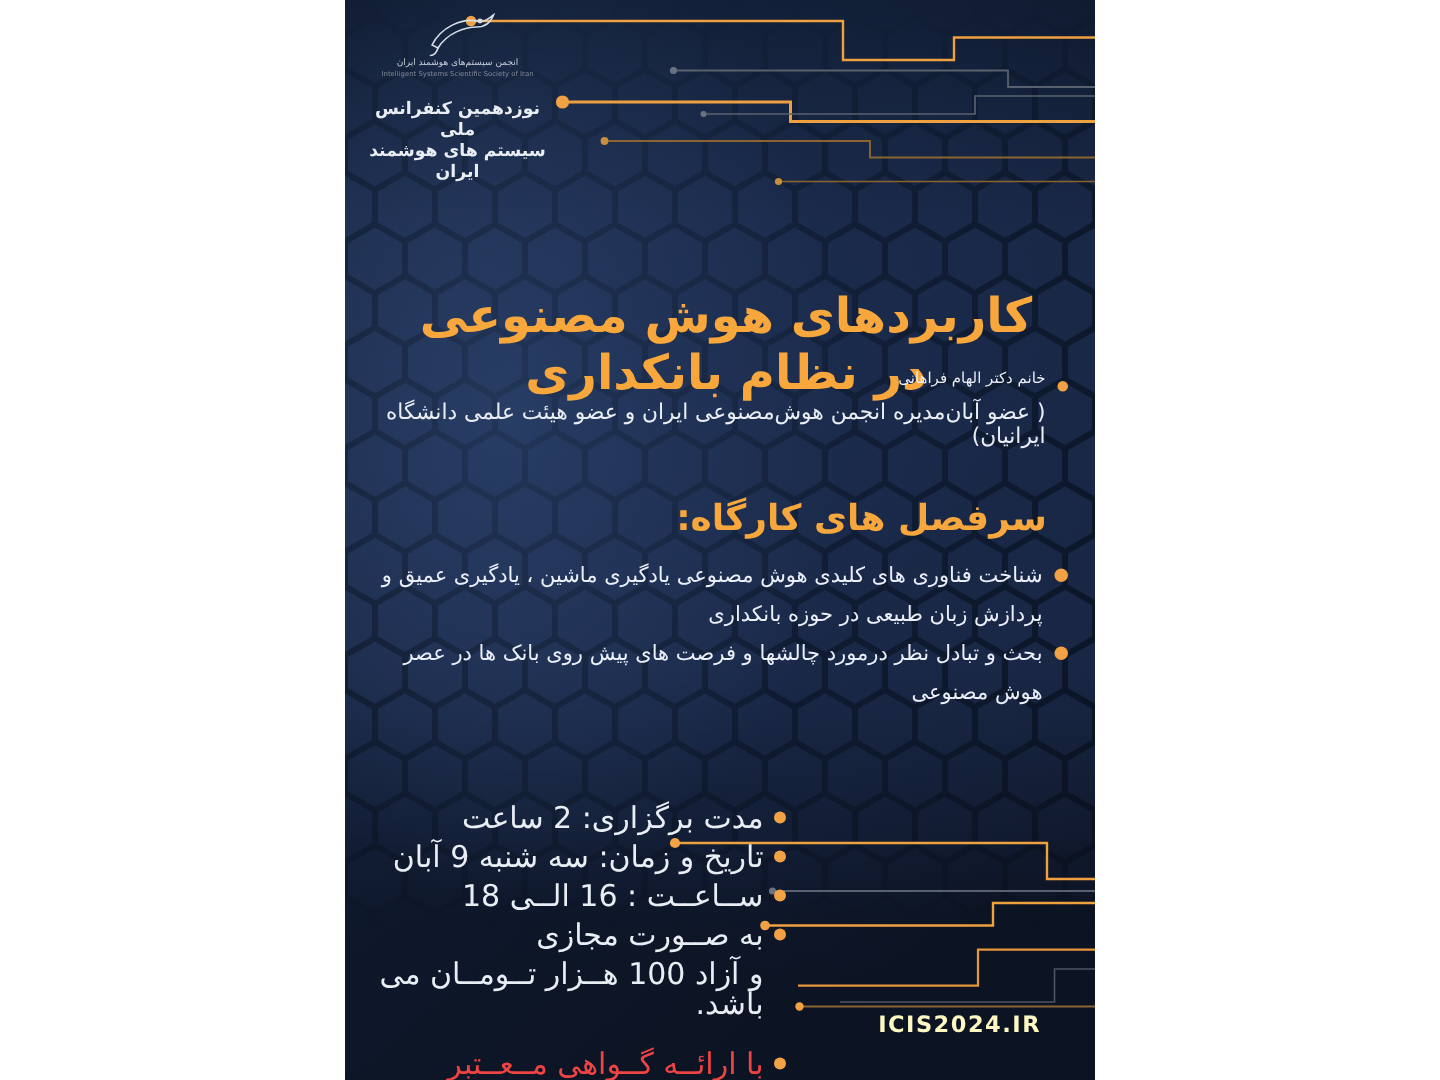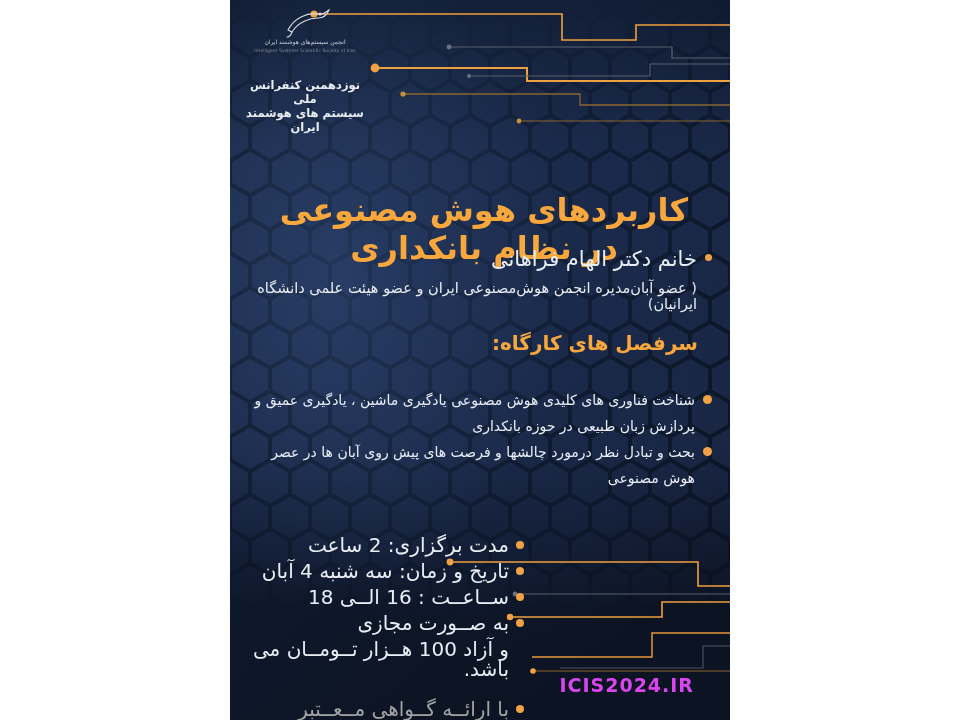--- a/index.html
+++ b/index.html
@@ -6,48 +6,48 @@
   body{width:960px;height:720px;overflow:hidden;font-family:"DejaVu Sans",sans-serif;}
   .stage{width:960px;height:720px;background:#ffffff;display:flex;justify-content:center;}
   .poster{position:relative;width:500px;height:720px;background:#0d1626;overflow:hidden;}
   .bg-svg{position:absolute;left:0;top:0;width:500px;height:720px;display:block;}
 
   
   .logo-block{position:absolute;left:12px;top:8px;width:126px;text-align:center;color:#cdd4e0;}
   .logo-mark{display:block;margin:0 auto;}
   .society-fa{font-size:6px;color:#c8cfda;letter-spacing:0;direction:rtl;white-space:nowrap;}
   .society-en{font-size:5px;color:#828a99;margin-top:2px;white-space:nowrap;transform:scale(.92);}
-  .conf-name{margin-top:25px;font-weight:bold;color:#e9edf4;font-size:11.5px;line-height:14px;direction:rtl;}
+  .conf-name{margin-top:12px;font-weight:bold;color:#e9edf4;font-size:11.5px;line-height:14px;direction:rtl;}
 
   
   .main-title{position:absolute;left:34px;right:26px;top:191px;direction:rtl;text-align:center;
     color:#f7a73c;font-size:32px;font-weight:bold;letter-spacing:0;}
 
   
   .speaker{position:absolute;right:18px;left:20px;top:247px;direction:rtl;color:#e9eef5;text-align:right;}
   .speaker .row{position:relative;padding-right:15px;}
-  .speaker .name{font-size:21px;margin-bottom:9px;}
+  .speaker .name{font-size:10px;margin-bottom:9px;}
   .speaker .affil{font-size:14.5px;padding-right:15px;}
   .speaker .name::before{content:"";position:absolute;right:0;top:7px;width:7px;height:7px;border-radius:50%;background:#f2a244;}
 
   
-  .topics-header{position:absolute;right:32px;top:331px;direction:rtl;color:#f7a73c;font-size:20px;font-weight:bold;}
-  .topics{position:absolute;right:18px;left:20px;top:371px;direction:rtl;color:#eaeffa;font-size:14px;line-height:26px;margin-top:16px;}
+  .topics-header{position:absolute;right:32px;top:331px;direction:rtl;color:#f7a73c;font-size:24px;font-weight:bold;}
+  .topics{position:absolute;right:18px;left:20px;top:371px;direction:rtl;color:#eaeffa;font-size:14px;line-height:26px;}
   .topics .titem{position:relative;padding-right:17px;}
   .topics .titem::before{content:"";position:absolute;right:0;top:8px;width:9px;height:9px;border-radius:50%;background:#f2a244;}
 
   
   .details{position:absolute;right:206px;left:22px;top:535px;direction:rtl;color:#e9eef5;font-size:20px;text-align:right;}
   .details .drow{position:relative;padding-right:15px;line-height:20px;margin-bottom:6px;}
   .details .drow.bulleted::before{content:"";position:absolute;right:0;top:6px;width:8px;height:8px;border-radius:50%;background:#f2a244;}
   .details .drow.cont{margin-bottom:20px;}
-  .details .drow.highlight{color:#a3a3a3;margin-top:14px;}
+  .details .drow.highlight{color:#ef4444;margin-top:14px;}
 
   
-  .website{position:absolute;right:36px;top:674px;color:#d946ef;font-size:19px;font-weight:bold;letter-spacing:1px;direction:ltr;}
+  .website{position:absolute;right:36px;top:674px;color:#fef9c3;font-size:15px;font-weight:bold;letter-spacing:1px;direction:ltr;}
 </style>
 </head>
 <body>
 
 <div class="stage">
   <div class="poster">
 
     <svg class="bg-svg" viewBox="0 0 500 720">
       <defs>
         <linearGradient id="baseGrad" x1="0" y1="0" x2="0.6" y2="1">
@@ -136,26 +136,26 @@
     <div class="main-title">کاربردهای هوش مصنوعی در نظام بانکداری</div>
 
     <div class="speaker">
       <div class="row name">خانم دکتر الهام فراهانی</div>
       <div class="affil">( عضو آبان‌مدیره انجمن هوش‌مصنوعی ایران و عضو هیئت علمی دانشگاه ایرانیان)</div>
     </div>
 
     <div class="topics-header">سرفصل های کارگاه:</div>
     <div class="topics">
       <div class="titem">شناخت فناوری های کلیدی هوش مصنوعی یادگیری ماشین ، یادگیری عمیق و پردازش زبان طبیعی در حوزه بانکداری</div>
-      <div class="titem">بحث و تبادل نظر درمورد چالشها و فرصت های پیش روی آبان ها در عصر هوش مصنوعی</div>
+      <div class="titem">بحث و تبادل نظر درمورد چالشها و فرصت های پیش روی بانک ها در عصر هوش مصنوعی</div>
     </div>
 
     <div class="details">
       <div class="drow bulleted">مدت برگزاری: 2 ساعت</div>
-      <div class="drow bulleted">تاریخ و زمان: سه شنبه 4 آبان</div>
+      <div class="drow bulleted">تاریخ و زمان: سه شنبه 9 آبان</div>
       <div class="drow bulleted">ســاعــت : 16 الــی 18</div>
       <div class="drow bulleted">به صــورت  مجازی</div>
       <div class="drow cont">و آزاد 100 هــزار تــومــان می باشد.</div>
       <div class="drow bulleted highlight">با ارائــه گــواهی مــعــتبر</div>
     </div>
 
     <div class="website">ICIS2024.IR</div>
 
   </div>
 </div>

